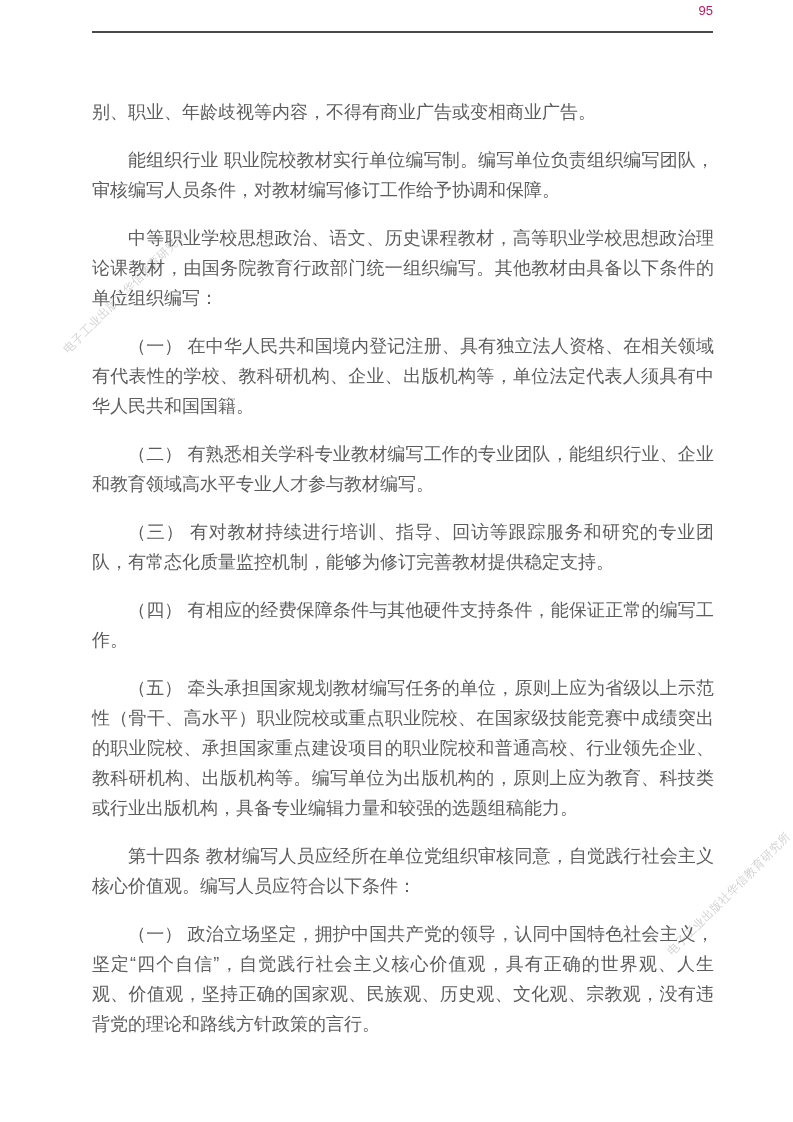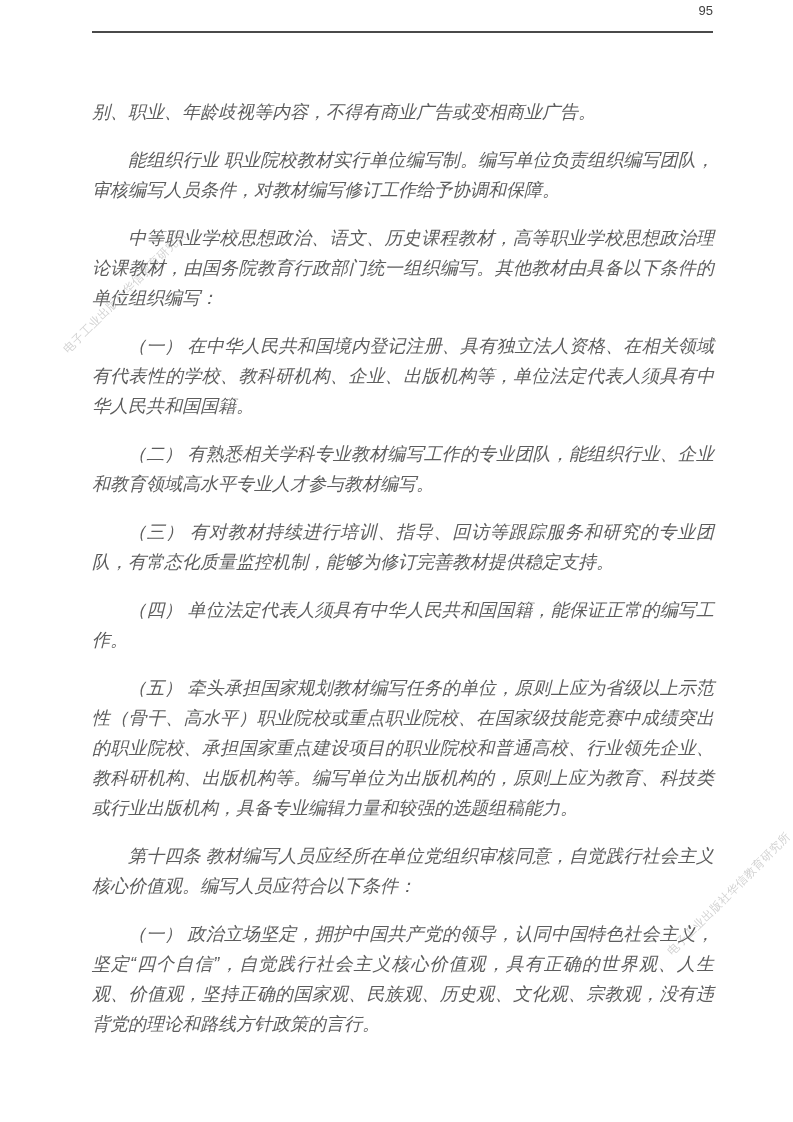--- a/index.html
+++ b/index.html
@@ -16,21 +16,21 @@
     font-family: "Liberation Sans", sans-serif;
   }
   .page-number {
     position: absolute;
     top: 3px;
     left: 92px;
     width: 621px;
     text-align: right;
     font-size: 13px;
     line-height: 16px;
-    color: #404040;
+    color: #be185d;
   }
   .header-rule {
     position: absolute;
     top: 31px;
     left: 92px;
     width: 621px;
     height: 2px;
     background: #4a4a4a;
   }
   .body-text {
@@ -39,21 +39,20 @@
     left: 92px;
     width: 622px;
     z-index: 1;
     color: #5d5d5d;
     font-size: 18px;
     line-height: 30px;
     text-align: justify;
   }
   .body-text p {
     margin: 0 0 18px 0;
-    font-style: italic;
   }
   .body-text p.pi {
     text-indent: 2em;
   }
   .watermark {
     position: absolute;
     z-index: 0;
     font-size: 11.5px;
     letter-spacing: 0.5px;
     color: #d2d2d2;
@@ -83,19 +82,19 @@
 
   <div class="header-rule"></div>
 
   <div class="body-text">
     <p>别、职业、年龄歧视等内容，不得有商业广告或变相商业广告。</p>
     <p class="pi">能组织行业 职业院校教材实行单位编写制。编写单位负责组织编写团队，审核编写人员条件，对教材编写修订工作给予协调和保障。</p>
     <p class="pi">中等职业学校思想政治、语文、历史课程教材，高等职业学校思想政治理论课教材，由国务院教育行政部门统一组织编写。其他教材由具备以下条件的单位组织编写：</p>
     <p class="pi">（一） 在中华人民共和国境内登记注册、具有独立法人资格、在相关领域有代表性的学校、教科研机构、企业、出版机构等，单位法定代表人须具有中华人民共和国国籍。</p>
     <p class="pi">（二） 有熟悉相关学科专业教材编写工作的专业团队，能组织行业、企业和教育领域高水平专业人才参与教材编写。</p>
     <p class="pi">（三） 有对教材持续进行培训、指导、回访等跟踪服务和研究的专业团队，有常态化质量监控机制，能够为修订完善教材提供稳定支持。</p>
-    <p class="pi">（四） 单位法定代表人须具有中华人民共和国国籍，能保证正常的编写工作。</p>
+    <p class="pi">（四） 有相应的经费保障条件与其他硬件支持条件，能保证正常的编写工作。</p>
     <p class="pi">（五） 牵头承担国家规划教材编写任务的单位，原则上应为省级以上示范性（骨干、高水平）职业院校或重点职业院校、在国家级技能竞赛中成绩突出的职业院校、承担国家重点建设项目的职业院校和普通高校、行业领先企业、教科研机构、出版机构等。编写单位为出版机构的，原则上应为教育、科技类或行业出版机构，具备专业编辑力量和较强的选题组稿能力。</p>
     <p class="pi">第十四条 教材编写人员应经所在单位党组织审核同意，自觉践行社会主义核心价值观。编写人员应符合以下条件：</p>
     <p class="pi">（一） 政治立场坚定，拥护中国共产党的领导，认同中国特色社会主义，坚定“四个自信”，自觉践行社会主义核心价值观，具有正确的世界观、人生观、价值观，坚持正确的国家观、民族观、历史观、文化观、宗教观，没有违背党的理论和路线方针政策的言行。</p>
   </div>
 
 </div>
 
 </body></html>

